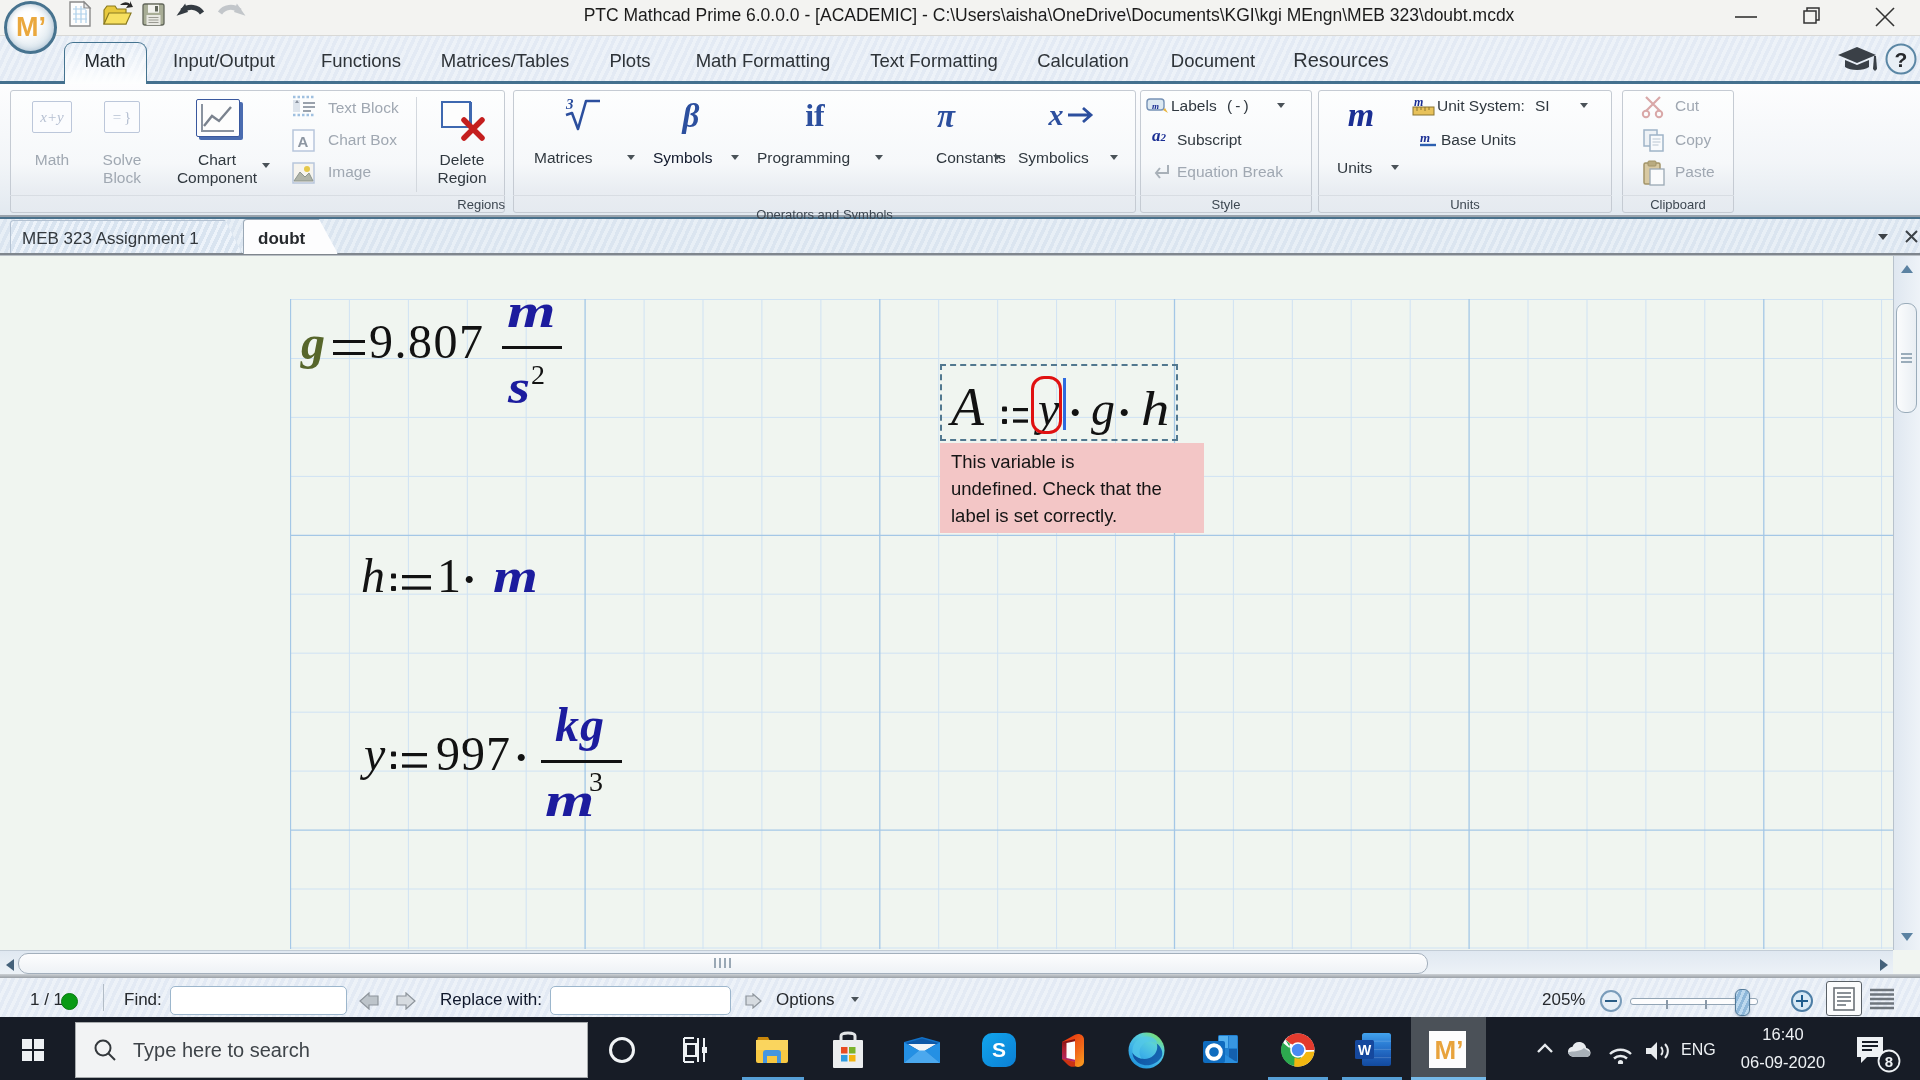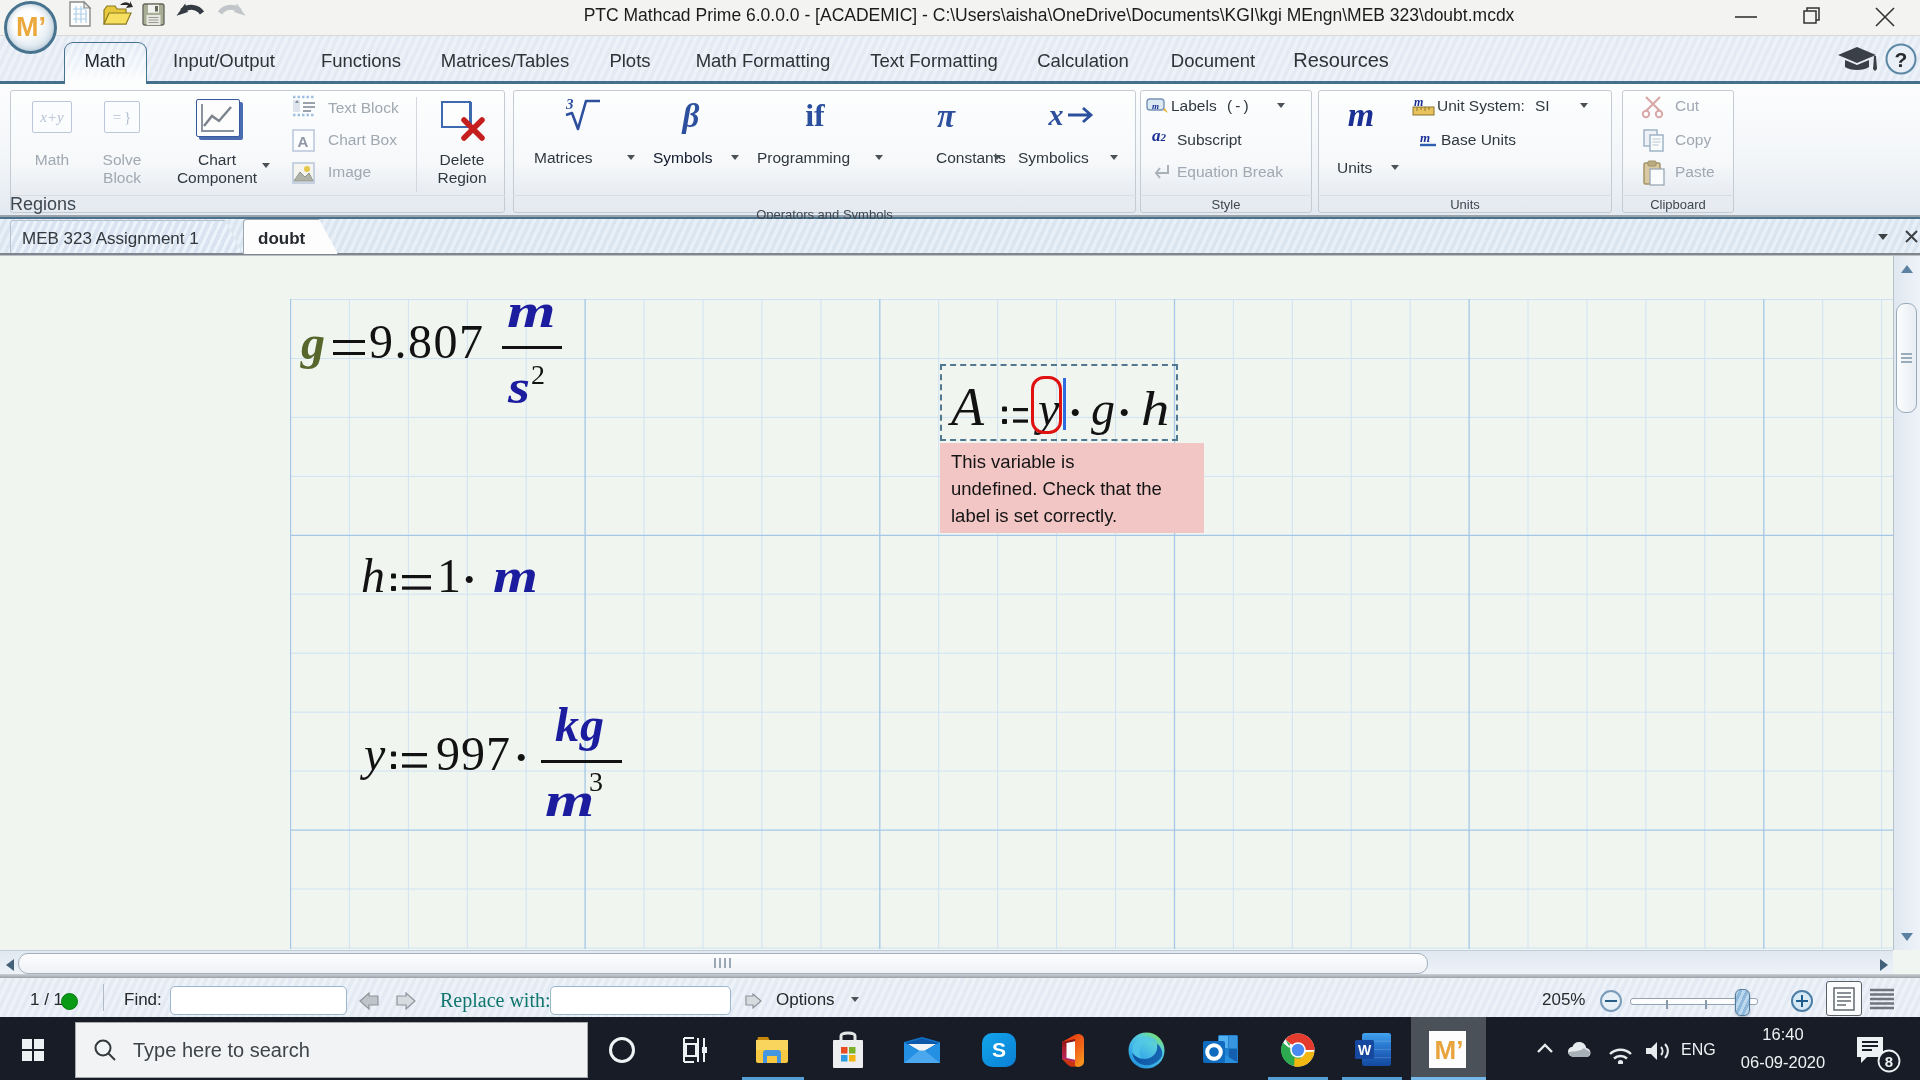--- a/index.html
+++ b/index.html
@@ -66,21 +66,21 @@
 <path d="M 9 18 L 9 25 C 14 29 28 29 33 25 L 33 18 L 21 23 Z" fill="#3a4047"></path>
 <path d="M 38 14 L 40 14 L 41 27 L 39 29 L 37 27 Z" fill="#3a4047"></path>
 <circle cx="65" cy="17" r="14.5" fill="#e8eff6" stroke="#5b87a5" stroke-width="2"></circle>
 <text x="65" y="25" text-anchor="middle" font-family="Liberation Sans" font-size="21" font-weight="bold" fill="#26292d">?</text>
 </svg>
 <div class="abs" style="left:0;top:83.5px;width:1920px;height:131.5px;background:linear-gradient(#fdfdfe 0%,#f2f5f8 60%,#e2e9f0 100%);"></div>
 <div class="abs" style="left:0;top:215px;width:1920px;height:1.5px;background:#9aa3ac;"></div>
 <div class="abs" style="left:0;top:216.5px;width:1920px;height:2.5px;background:#49718c;"></div>
 <div class="abs" style="left:10px;top:90px;width:495px;height:123px;border:1px solid #c5cbd3;border-radius:3px;background:linear-gradient(#fdfefe 0%,#f6f8fa 60%,#e9edf2 82%,#e5eaf0 100%);"></div>
 <div class="abs" style="left:10px;top:195px;width:495px;height:1px;background:#d8dde3;"></div>
-<div class="abs" style="left:10px;top:197px;width:495px;height:16px;line-height:15px;font-size:18px;color:#3d4751;text-align:left;">Regions</div>
+<div class="abs" style="left:10px;top:197px;width:495px;height:16px;line-height:15px;font-size:13px;color:#3d4751;text-align:right;">Regions</div>
 <div class="abs" style="left:513px;top:90px;width:623px;height:123px;border:1px solid #c5cbd3;border-radius:3px;background:linear-gradient(#fdfefe 0%,#f6f8fa 60%,#e9edf2 82%,#e5eaf0 100%);"></div>
 <div class="abs" style="left:513px;top:195px;width:623px;height:1px;background:#d8dde3;"></div>
 <div class="abs" style="left:513px;top:197px;width:623px;height:16px;line-height:15px;font-size:13px;color:#3d4751;text-align:center;margin-top:10px;">Operators and Symbols</div>
 <div class="abs" style="left:1140px;top:90px;width:172px;height:123px;border:1px solid #c5cbd3;border-radius:3px;background:linear-gradient(#fdfefe 0%,#f6f8fa 60%,#e9edf2 82%,#e5eaf0 100%);"></div>
 <div class="abs" style="left:1140px;top:195px;width:172px;height:1px;background:#d8dde3;"></div>
 <div class="abs" style="left:1140px;top:197px;width:172px;height:16px;line-height:15px;font-size:13px;color:#3d4751;text-align:center;">Style</div>
 <div class="abs" style="left:1318px;top:90px;width:294px;height:123px;border:1px solid #c5cbd3;border-radius:3px;background:linear-gradient(#fdfefe 0%,#f6f8fa 60%,#e9edf2 82%,#e5eaf0 100%);"></div>
 <div class="abs" style="left:1318px;top:195px;width:294px;height:1px;background:#d8dde3;"></div>
 <div class="abs" style="left:1318px;top:197px;width:294px;height:16px;line-height:15px;font-size:13px;color:#3d4751;text-align:center;">Units</div>
 <div class="abs" style="left:1622px;top:90px;width:112px;height:123px;border:1px solid #c5cbd3;border-radius:3px;background:linear-gradient(#fdfefe 0%,#f6f8fa 60%,#e9edf2 82%,#e5eaf0 100%);"></div>
@@ -301,21 +301,21 @@
 <div class="abs stripes" style="left:0;top:978px;width:1920px;height:39px;"></div>
 <div class="abs" style="left:30px;top:983px;height:34px;line-height:34px;font-size:17px;color:#26292d;font-weight:normal;white-space:nowrap;">1 / 1</div>
 <div class="abs" style="left:61px;top:993px;width:17px;height:17px;border-radius:50%;background:#089a14;border:1px solid #077a10;"></div>
 <div class="abs" style="left:103px;top:984px;width:1px;height:27px;background:#b2bcc6;"></div>
 <div class="abs" style="left:124px;top:983px;height:34px;line-height:34px;font-size:17px;color:#26292d;font-weight:normal;white-space:nowrap;">Find:</div>
 <div class="abs" style="left:170px;top:986px;width:177px;height:29px;background:#fff;border:1.5px solid #9cb6cc;border-radius:5px;"></div>
 <svg class="abs" style="left:359px;top:992px" width="70" height="18" viewBox="0 0 70 18">
     <path d="M 10 4 L 10 1 L 1 9 L 10 17 L 10 13 L 19 13 L 19 4 Z" fill="#bdc4ca" stroke="#8d949b" stroke-width="1.2" transform="translate(0,0)"></path>
     <path d="M 47 4 L 47 1 L 56 9 L 47 17 L 47 13 L 38 13 L 38 4 Z" fill="#d6dbe0" stroke="#8d949b" stroke-width="1.2"></path>
   </svg>
-<div class="abs" style="left:440px;top:983px;height:34px;line-height:34px;font-size:20px;color:#0f766e;font-weight:normal;white-space:nowrap;font-family:Liberation Serif, serif;">Replace with:</div>
+<div class="abs" style="left:440px;top:983px;height:34px;line-height:34px;font-size:17px;color:#0f172a;font-weight:normal;white-space:nowrap;">Replace with:</div>
 <div class="abs" style="left:550px;top:986px;width:181px;height:29px;background:#fff;border:1.5px solid #9cb6cc;border-radius:5px;"></div>
 <svg class="abs" style="left:744px;top:993px" width="22" height="16" viewBox="0 0 22 16">
     <path d="M 9 3 L 9 1 L 17 8 L 9 15 L 9 12 L 2 12 L 2 3 Z" fill="#d6dbe0" stroke="#8d949b" stroke-width="1.2"></path>
   </svg>
 <div class="abs" style="left:776px;top:983px;height:34px;line-height:34px;font-size:17px;color:#26292d;font-weight:normal;white-space:nowrap;">Options</div>
 <div class="abs" style="left:851px;top:997px;">
     <span class="caret"></span>
   </div>
 <div class="abs" style="left:1542px;top:983px;height:34px;line-height:34px;font-size:17px;color:#26292d;font-weight:normal;white-space:nowrap;">205%</div>
 <div class="abs" style="left:1600px;top:990px;width:22px;height:22px;border-radius:50%;background:#e7eff7;border:2px solid #7a9cba;"></div>

